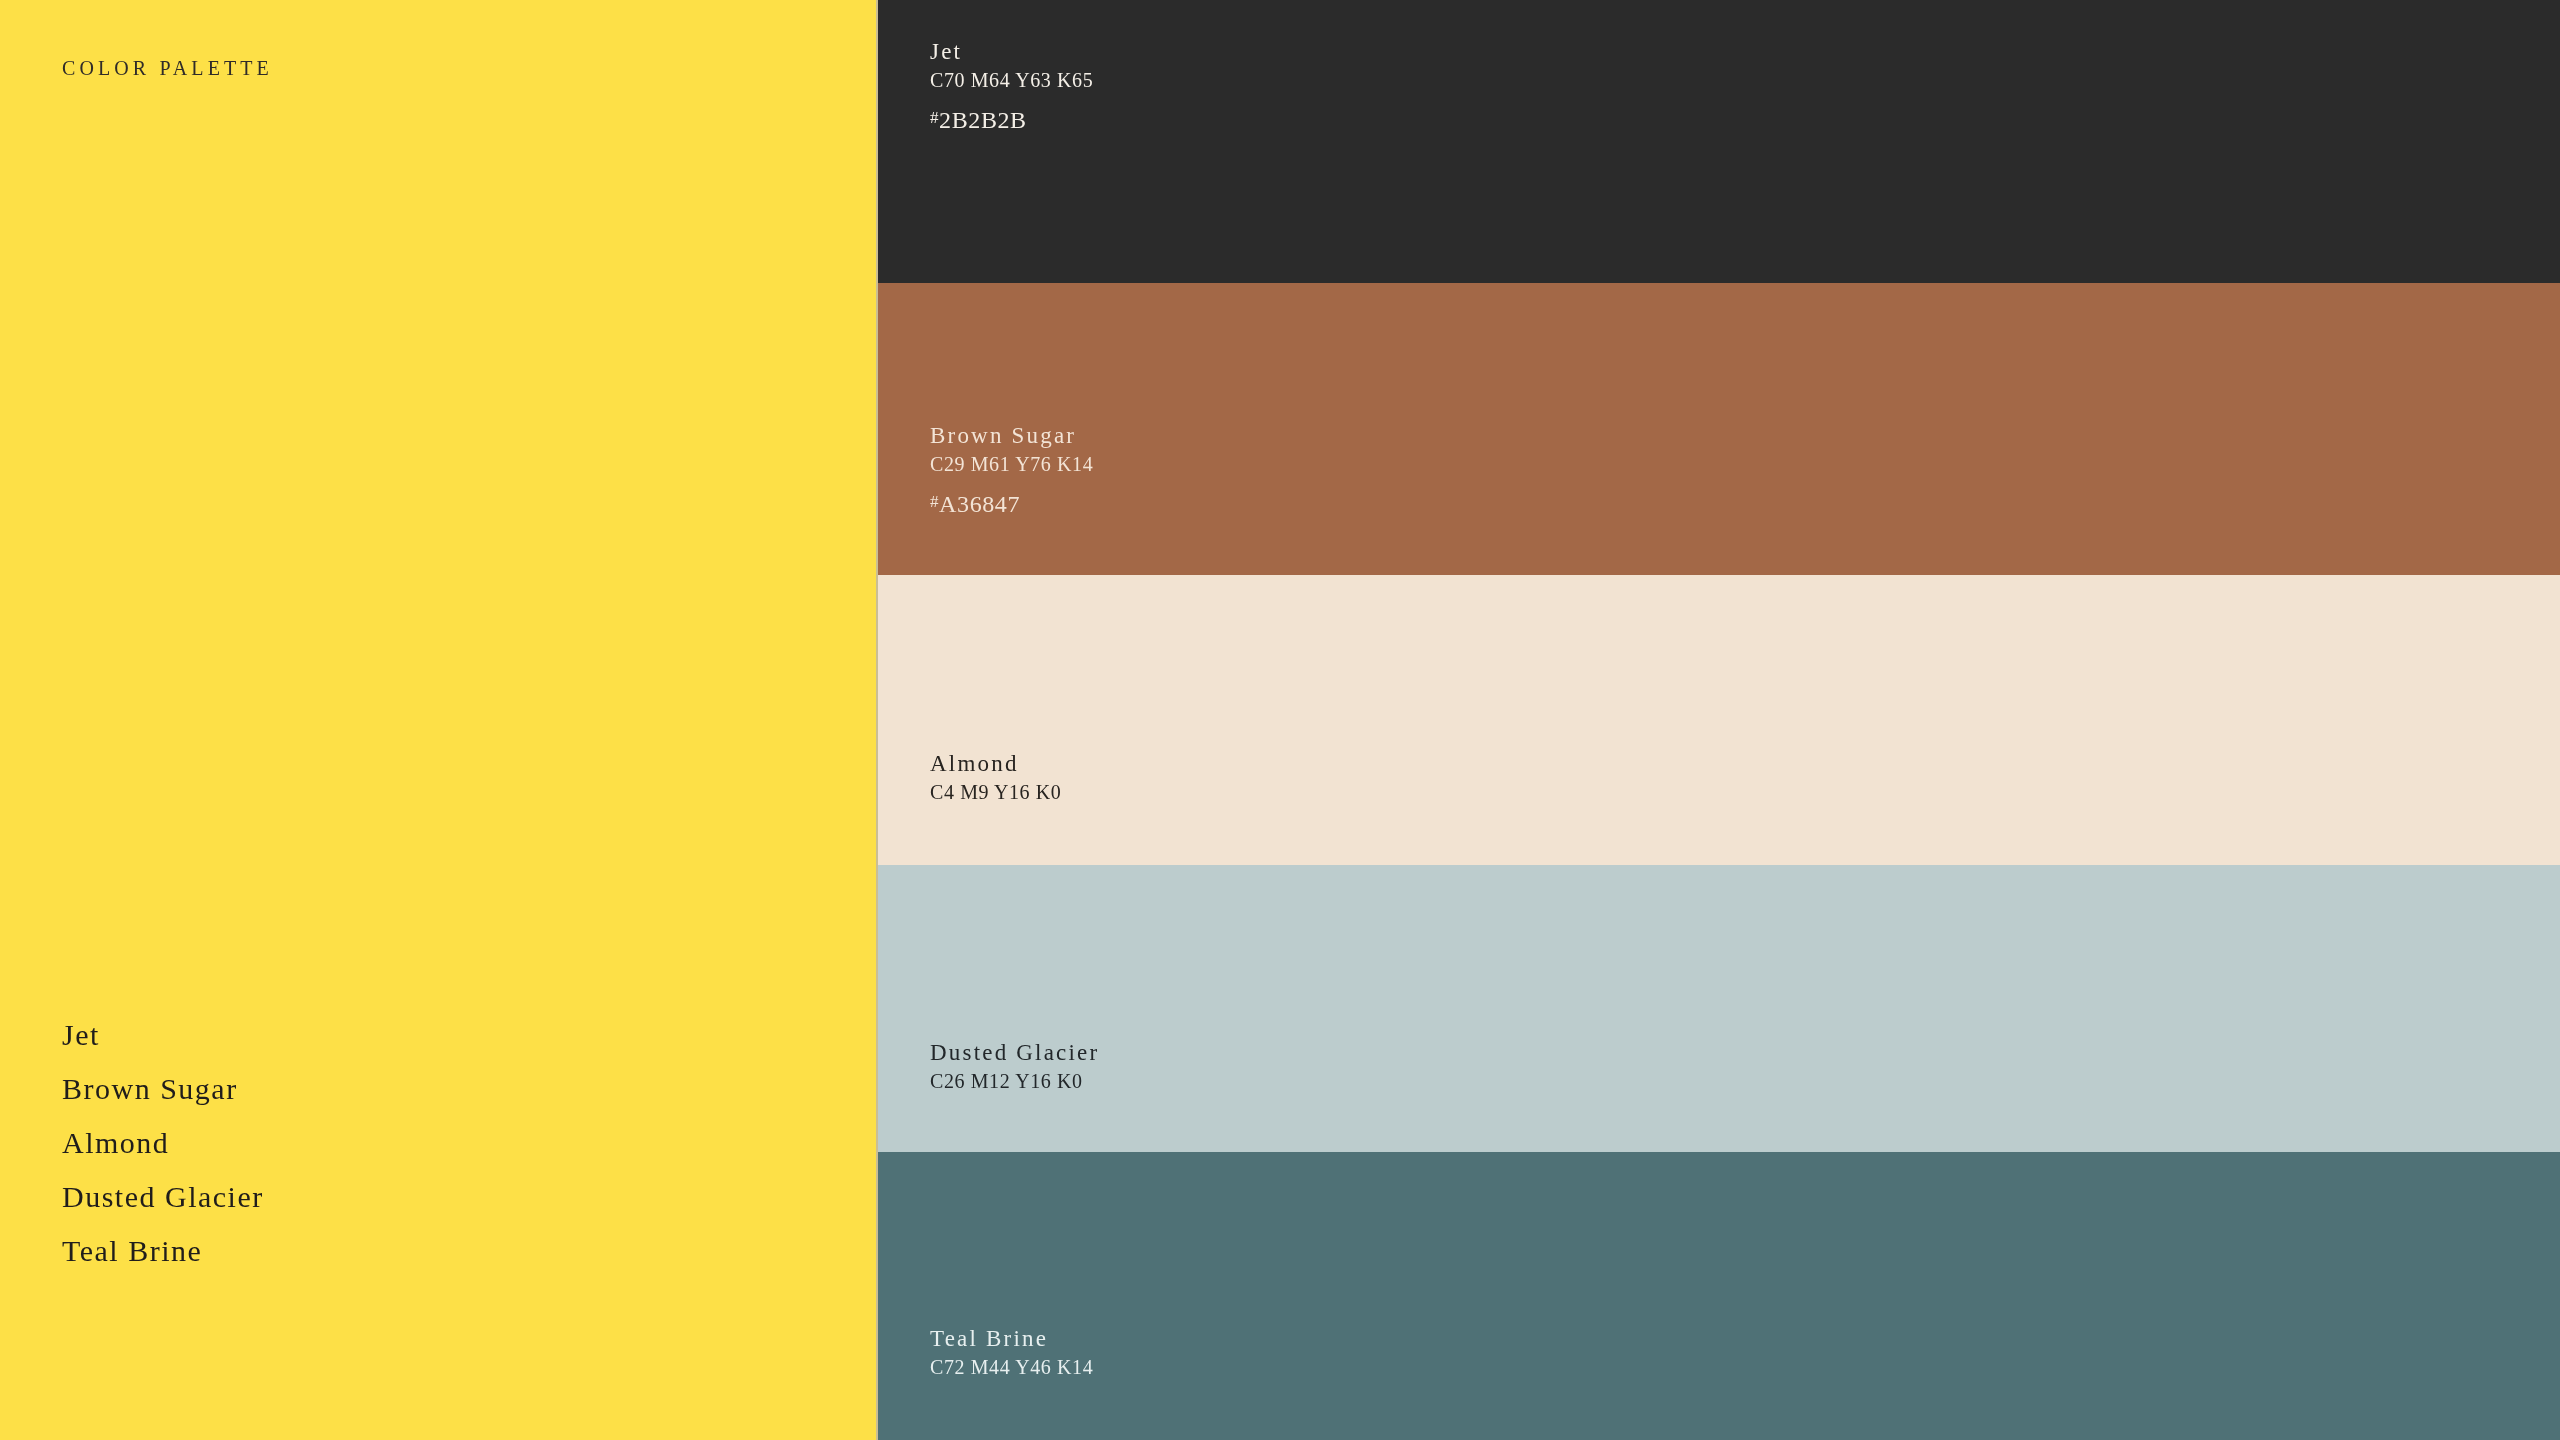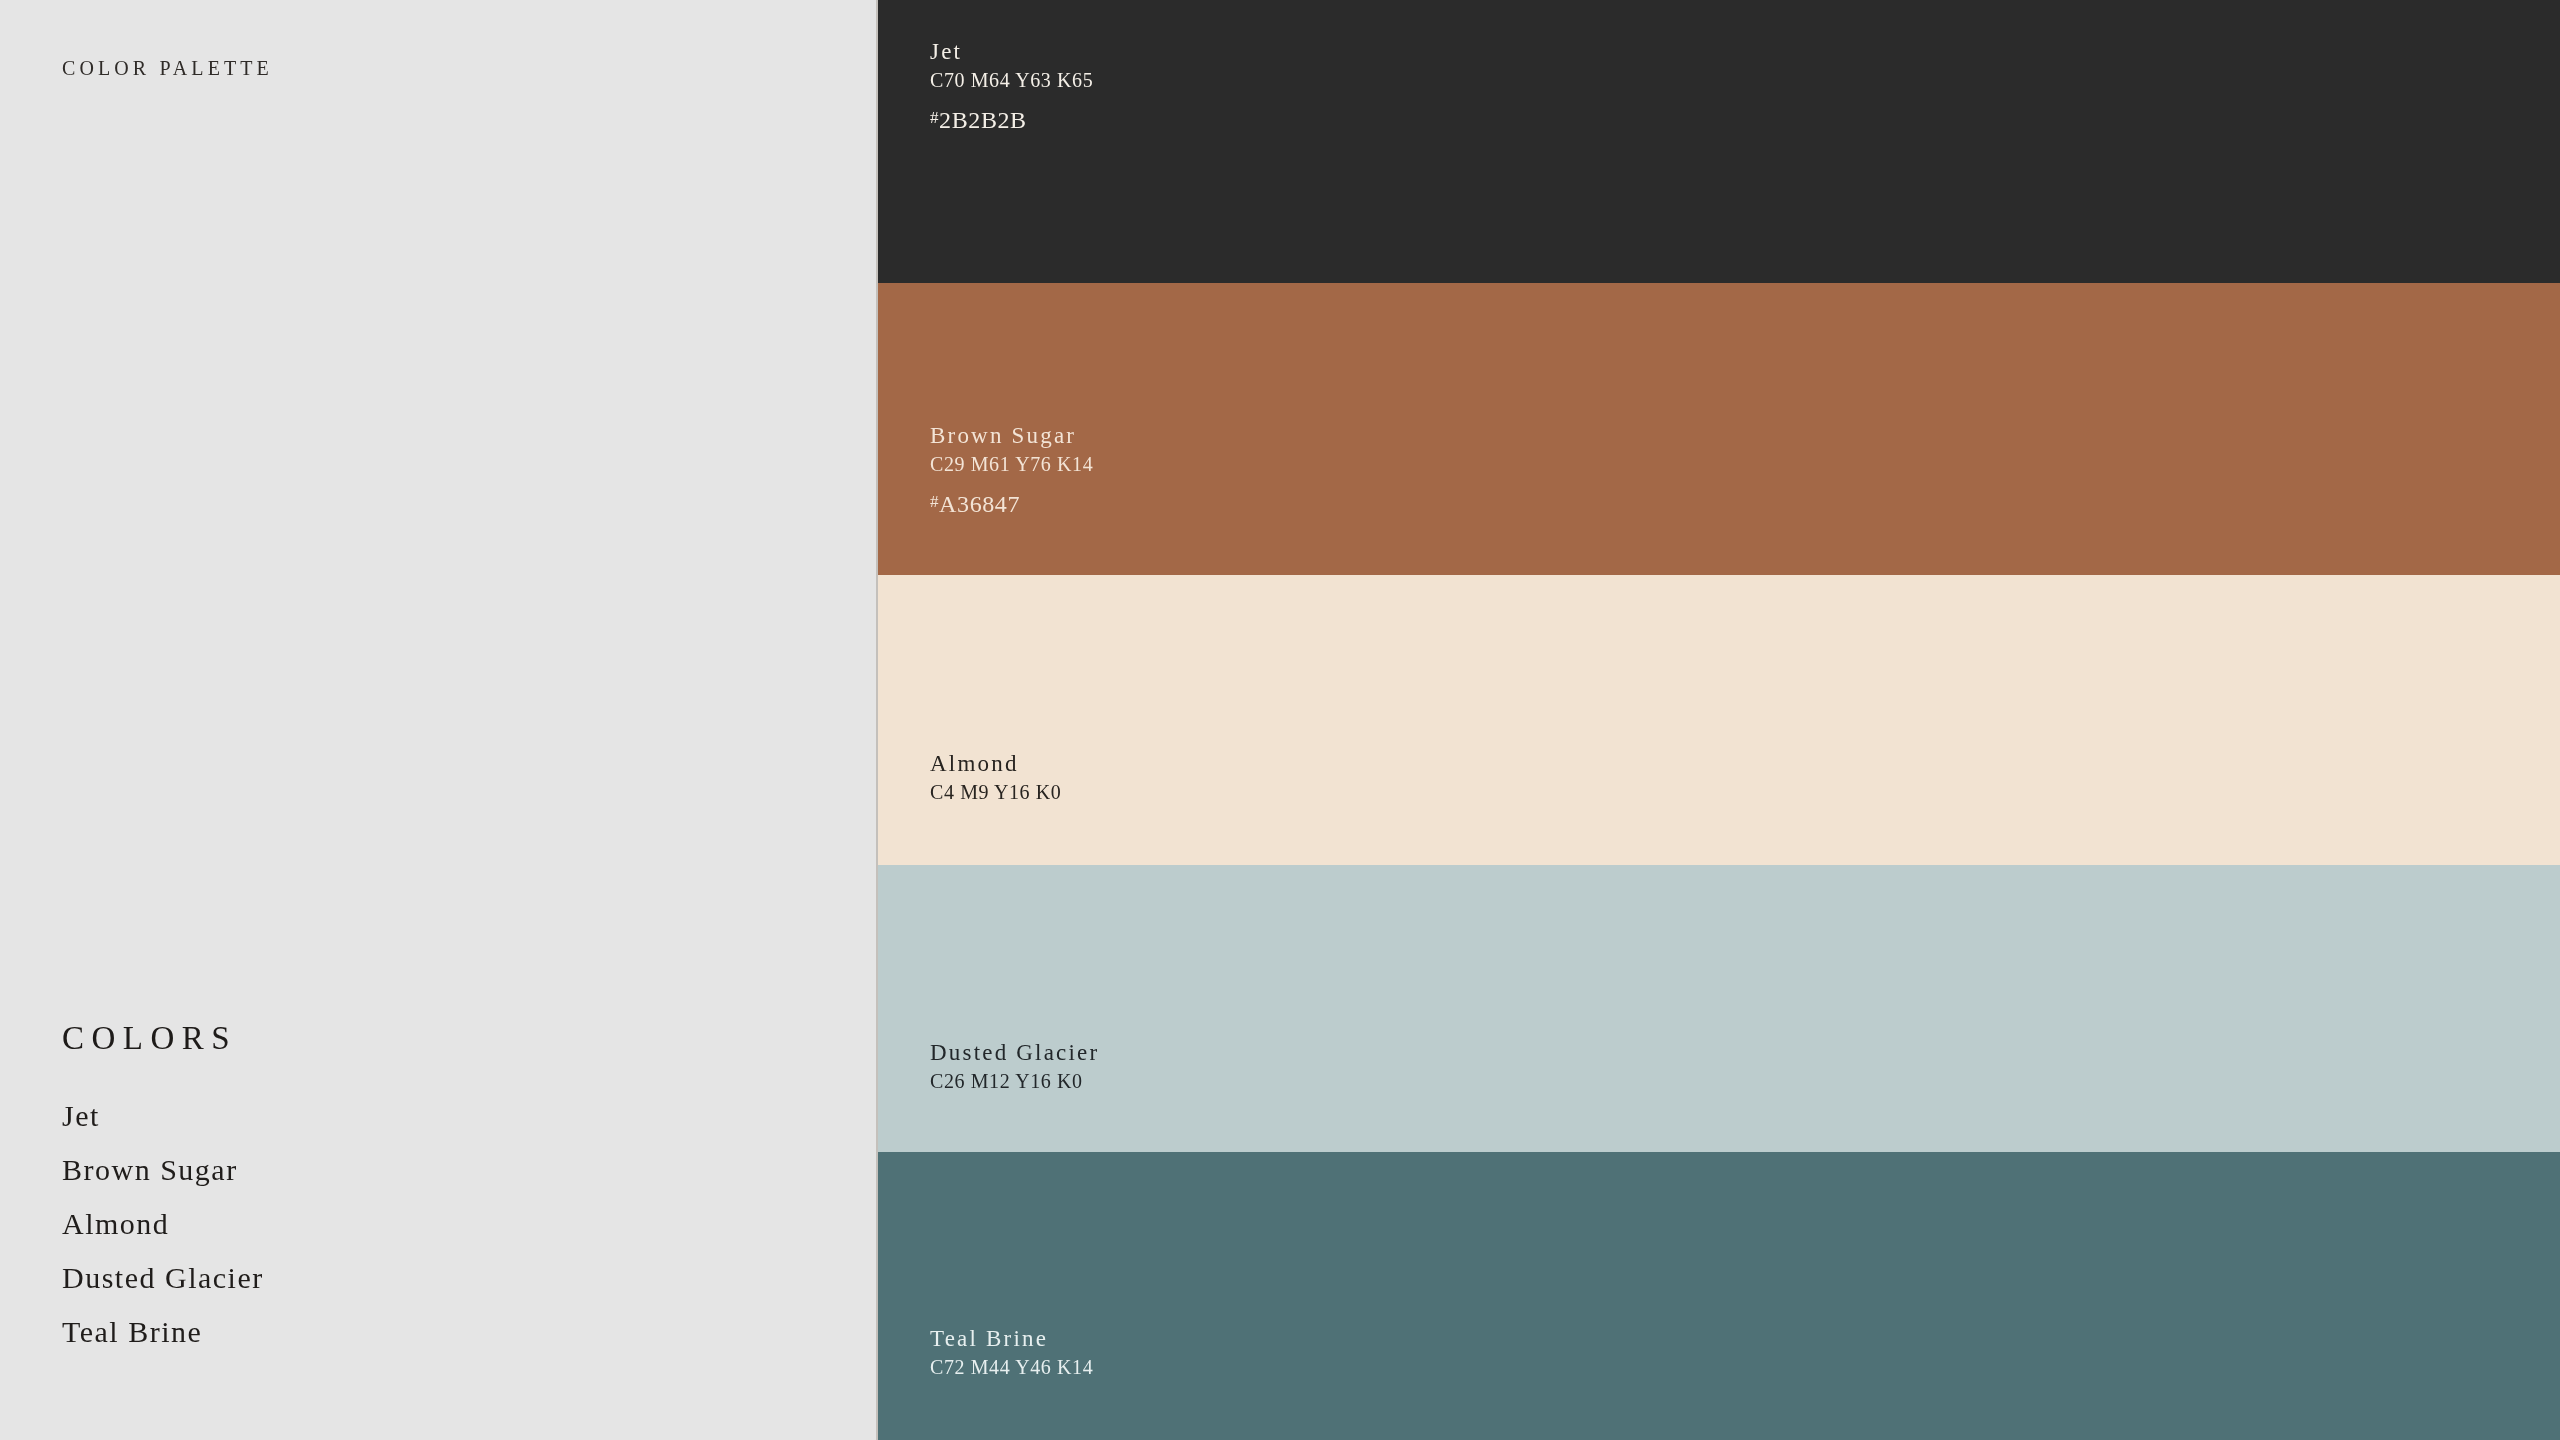--- a/index.html
+++ b/index.html
@@ -122,26 +122,25 @@
   .swatch-hex .hash {
     font-size: 17px;
     vertical-align: 5px;
   }
 </style>
 </head>
 <body style="background: rgb(250, 247, 242);">
 
 <div class="page">
 
-  <div class="left-panel" style="background: #e5e5e5;">
+  <div class="left-panel" style="background: #fde047;">
 
     <div class="eyebrow">COLOR PALETTE</div>
 
     <div class="colors-block">
-      <h2 class="colors-heading">COLORS</h2>
       <ul class="colors-list">
         <li>Jet</li>
         <li>Brown Sugar</li>
         <li>Almond</li>
         <li>Dusted Glacier</li>
         <li>Teal Brine</li>
       </ul>
     </div>
 
     <div class="panel-divider" style="background: rgb(184, 179, 172);"></div>

